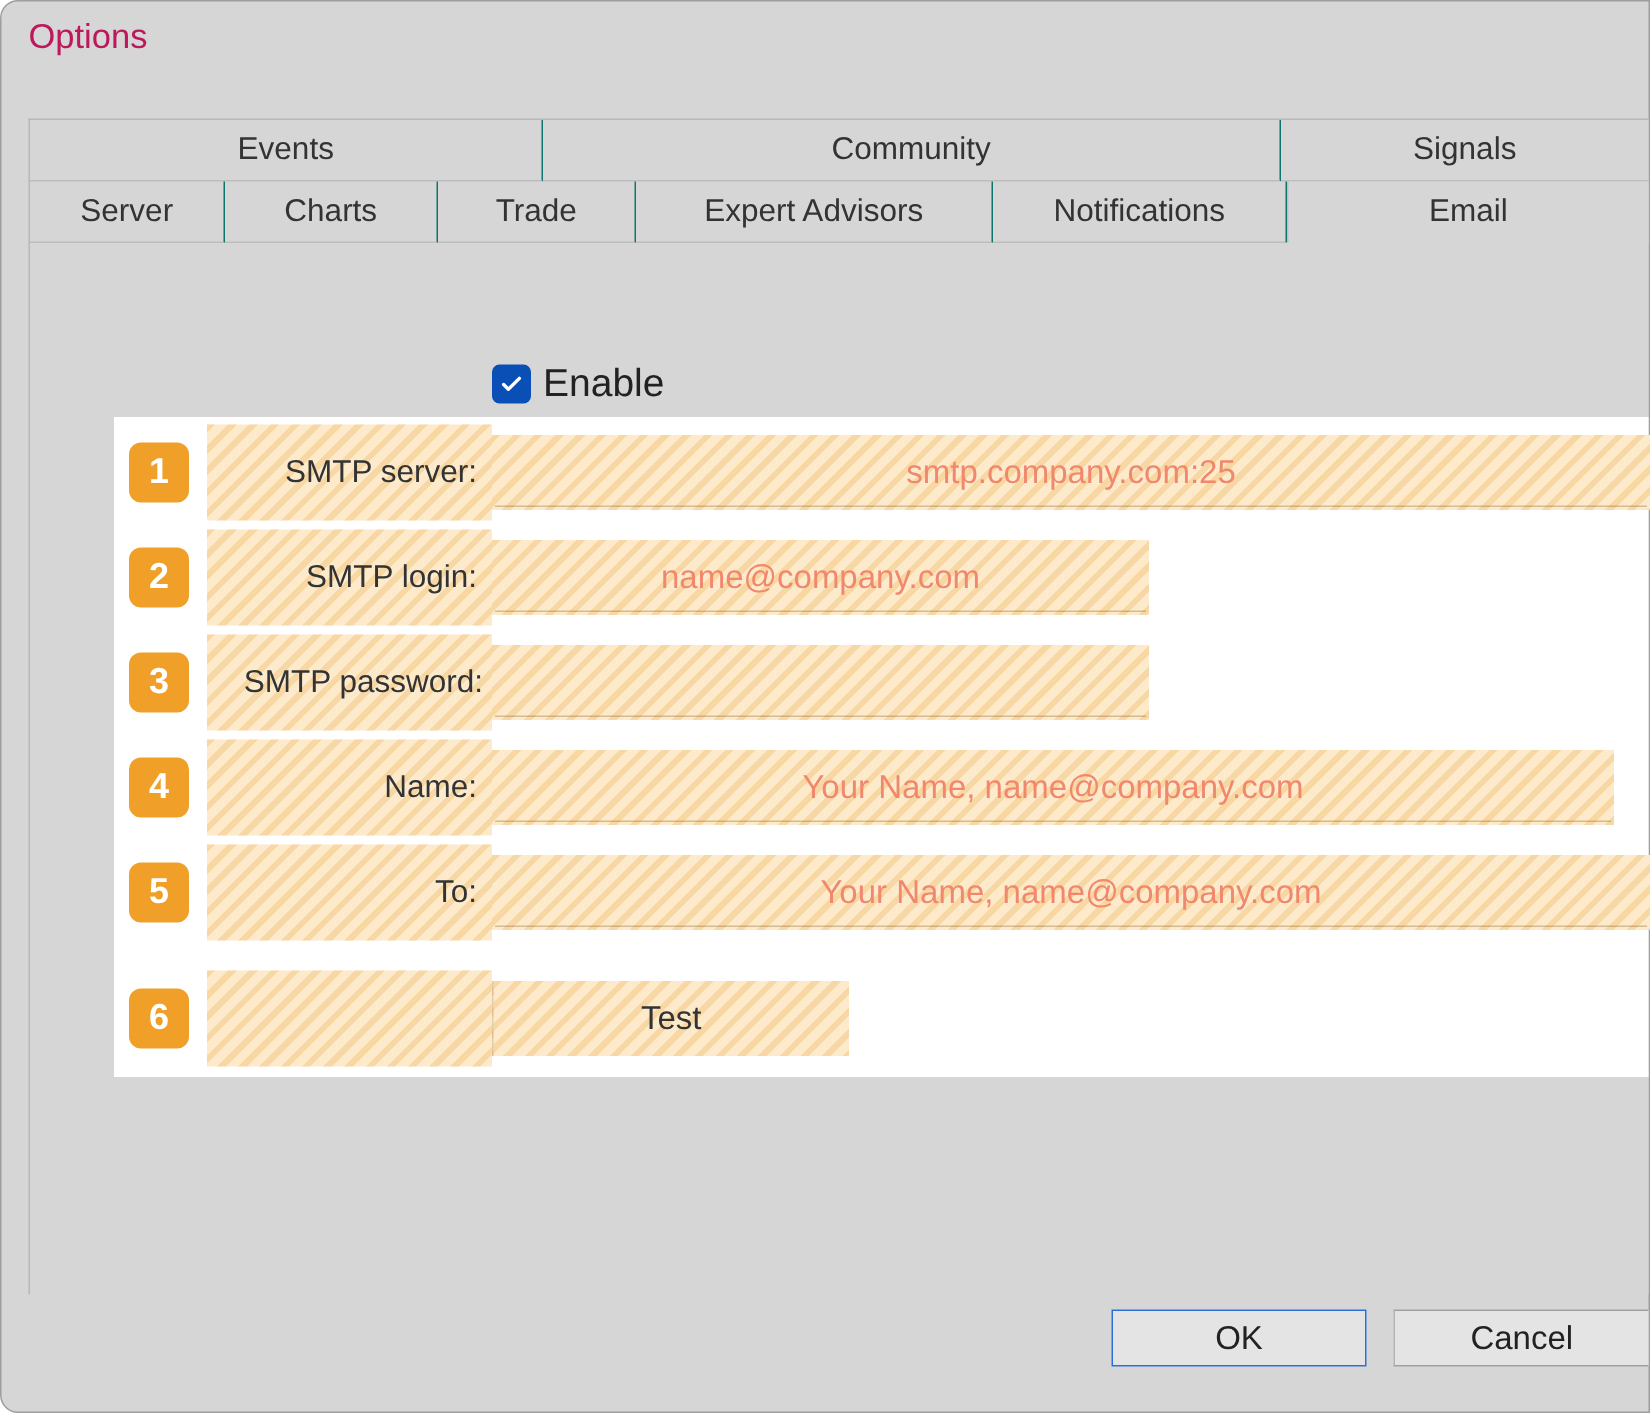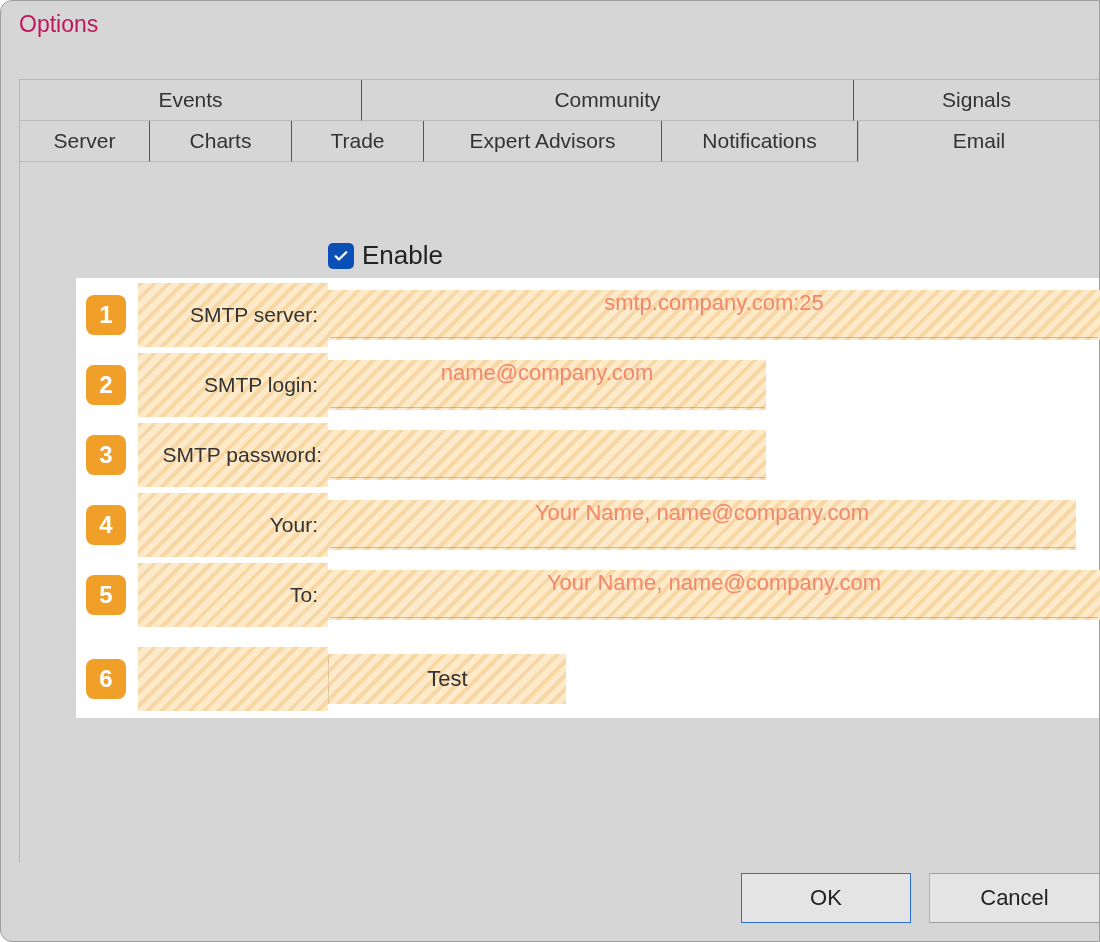--- a/index.html
+++ b/index.html
@@ -100,21 +100,21 @@
   .label-cell {
     width: 190px; height: 64px;
     display: inline-flex; align-items: center; justify-content: flex-end;
     padding-right: 10px;
     font-size: 21px; color: #333;
     flex: none;
   }
   .input-cell {
     height: 50px;
     position: relative;
-    display: inline-flex; align-items: flex-start; justify-content: center;
+    display: inline-flex; align-items: center; justify-content: center;
     flex: none;
   }
   .input-cell .inner-line {
     position: absolute; left: 2px; right: 2px; bottom: 2px; height: 1px;
     background: rgba(120,80,20,0.3);
   }
   .placeholder {
     color: #f1886d;
     font-size: 22px;
     user-select: none;
@@ -127,21 +127,21 @@
     border-left: 1px solid rgba(120,80,20,0.18);
   }
 
   
   .btn-bar {
     position: absolute;
     right: 0; bottom: 18px; height: 50px;
     display: flex; gap: 18px;
   }
   .btn {
-    width: 170px; height: 50px;
+    width: 170px; height: 38px;
     display: inline-flex; align-items: center; justify-content: center;
     font-size: 22px; color: #222;
     background: #e4e4e4;
     border: 1px solid #9e9e9e;
   }
   .btn.primary { border: 1.5px solid #2a6fd6; }
   .btn.cancel { border-left: 1px solid #b3b3b3; border-right: none; }
 
 </style>
 </head>
@@ -219,21 +219,21 @@
         <span class="badge">3</span>
         <span class="label-cell hatch" style="padding-right:6px">SMTP password:</span>
         <span class="input-cell hatch" style="width:438px">
           <span class="placeholder"></span>
           <span class="inner-line"></span>
         </span>
       </div>
 
       <div class="row" style="top:222px">
         <span class="badge">4</span>
-        <span class="label-cell hatch">Your:</span>
+        <span class="label-cell hatch">Name:</span>
         <span class="input-cell hatch" style="width:748px">
           <span class="placeholder">Your Name, name@company.com</span>
           <span class="inner-line"></span>
         </span>
       </div>
 
       <div class="row" style="top:292px">
         <span class="badge">5</span>
         <span class="label-cell hatch">To:</span>
         <span class="input-cell hatch" style="width:772px">

